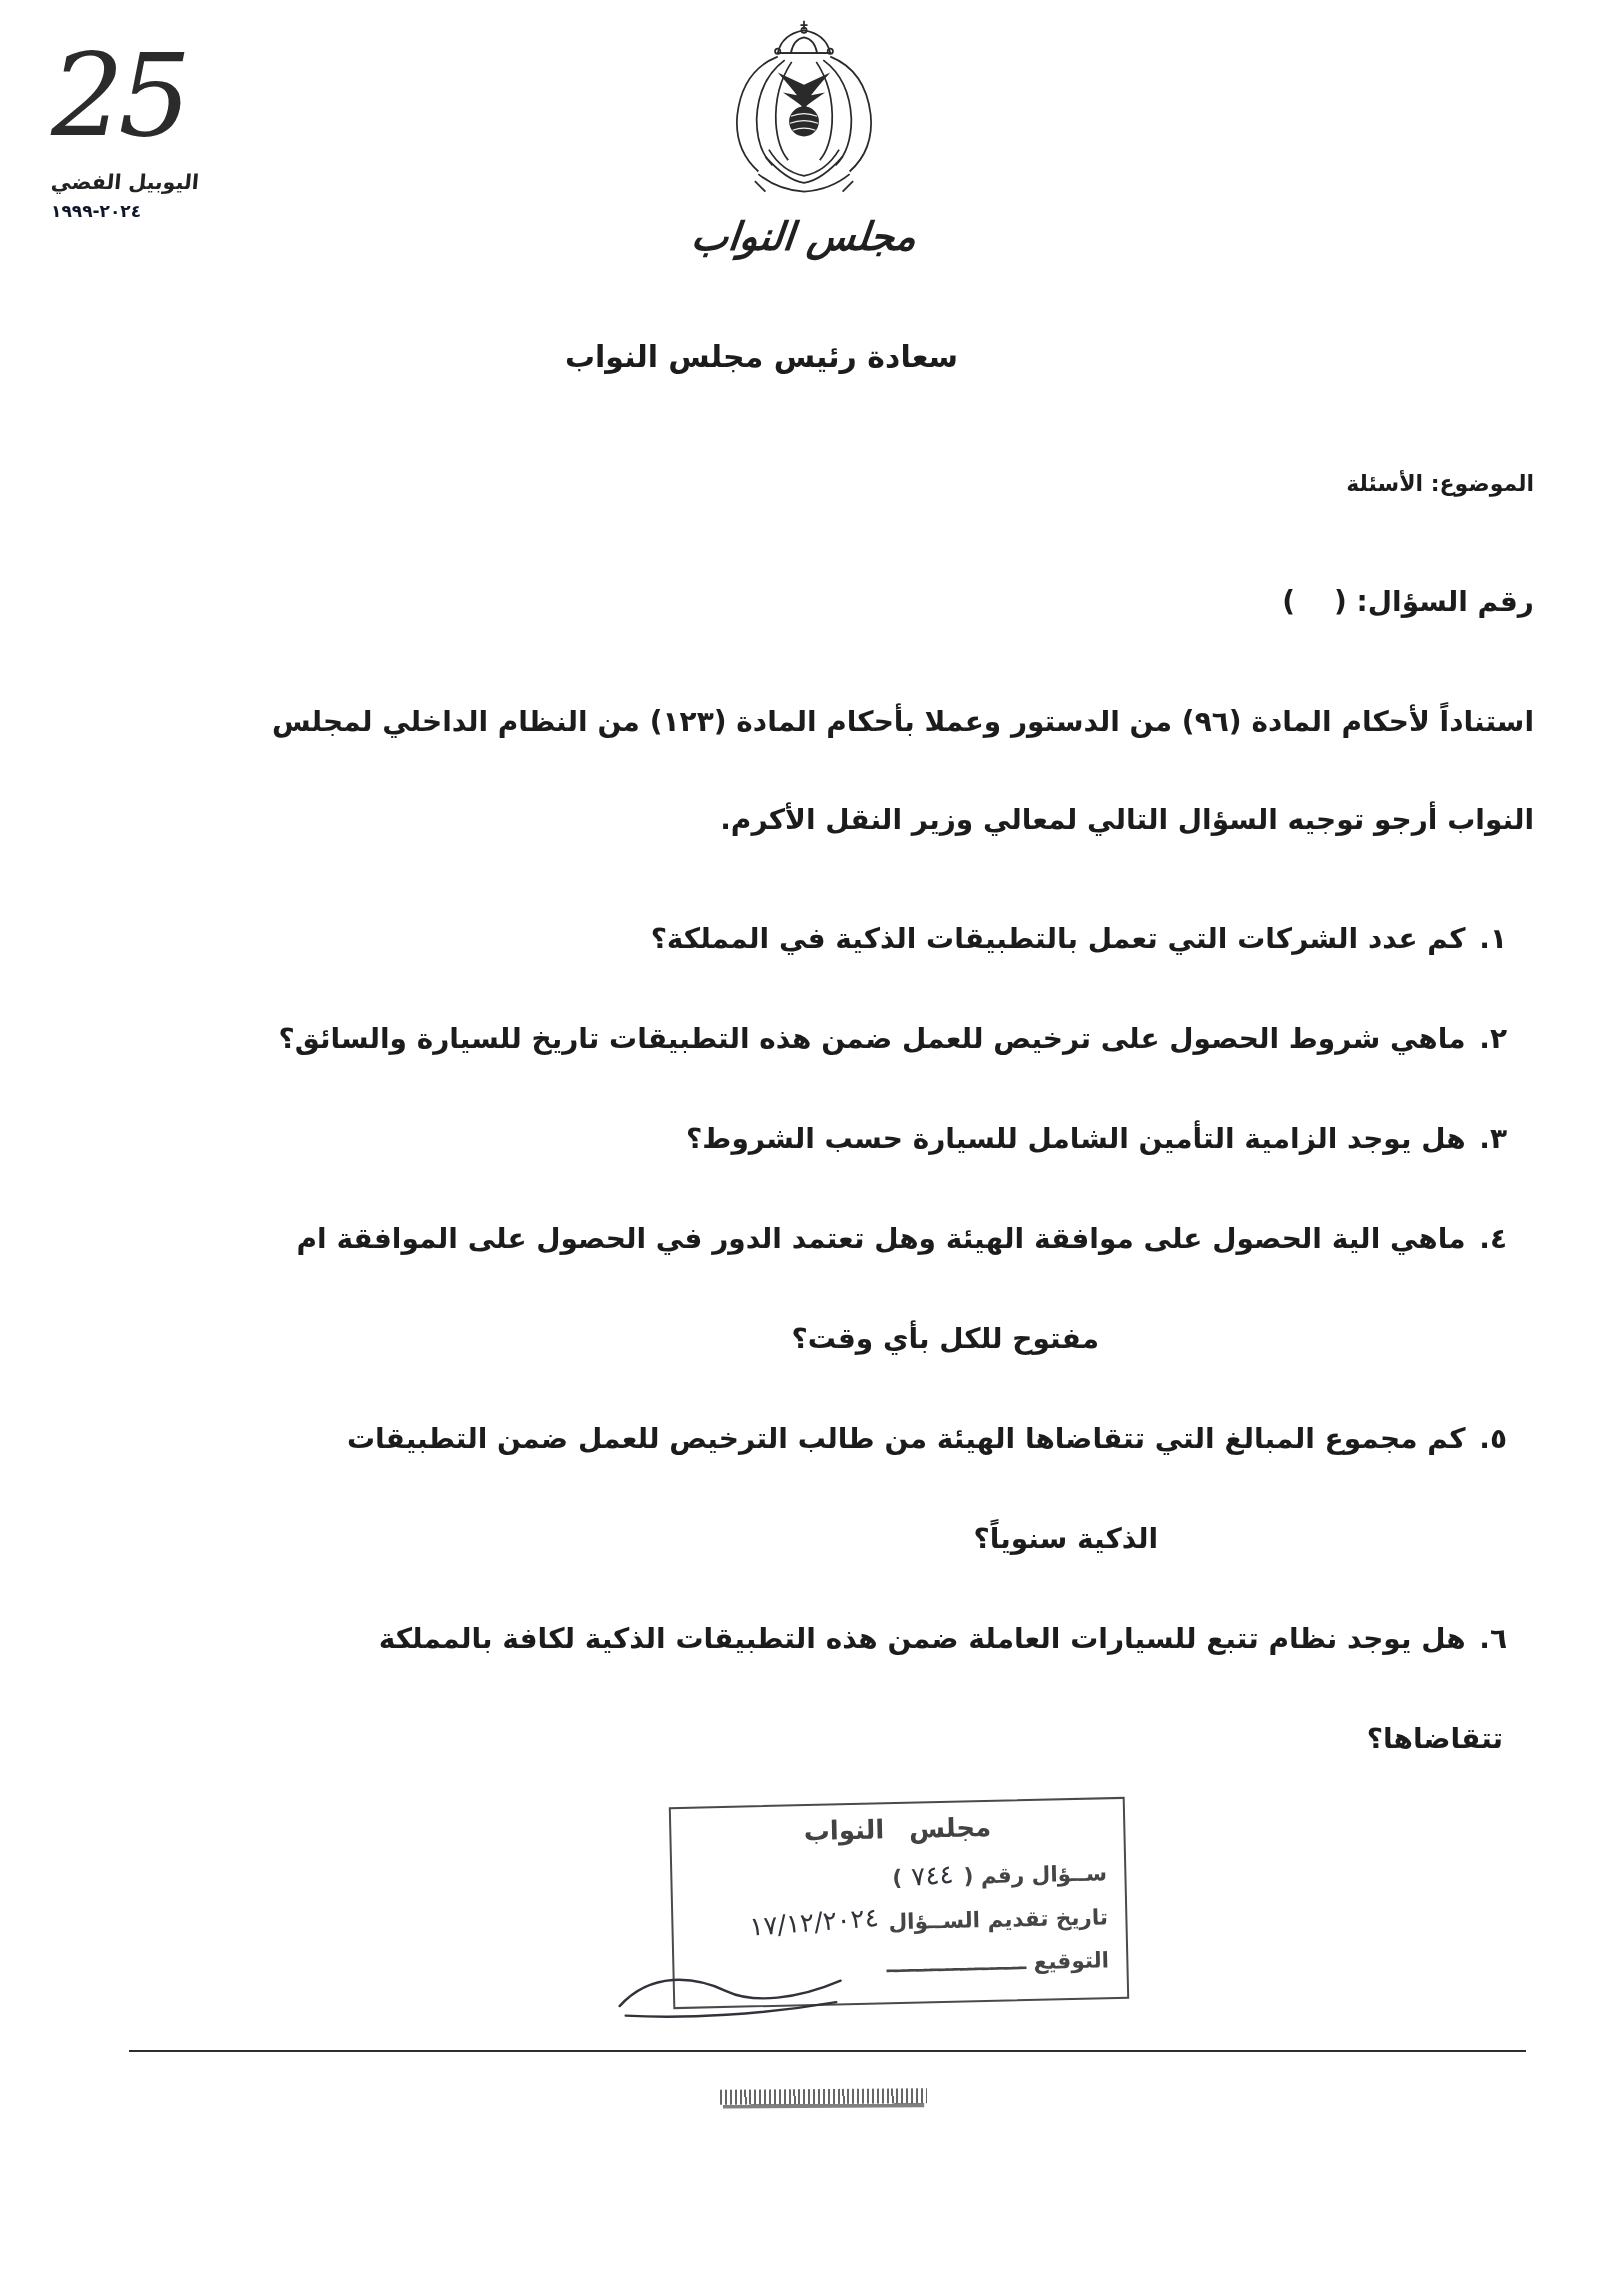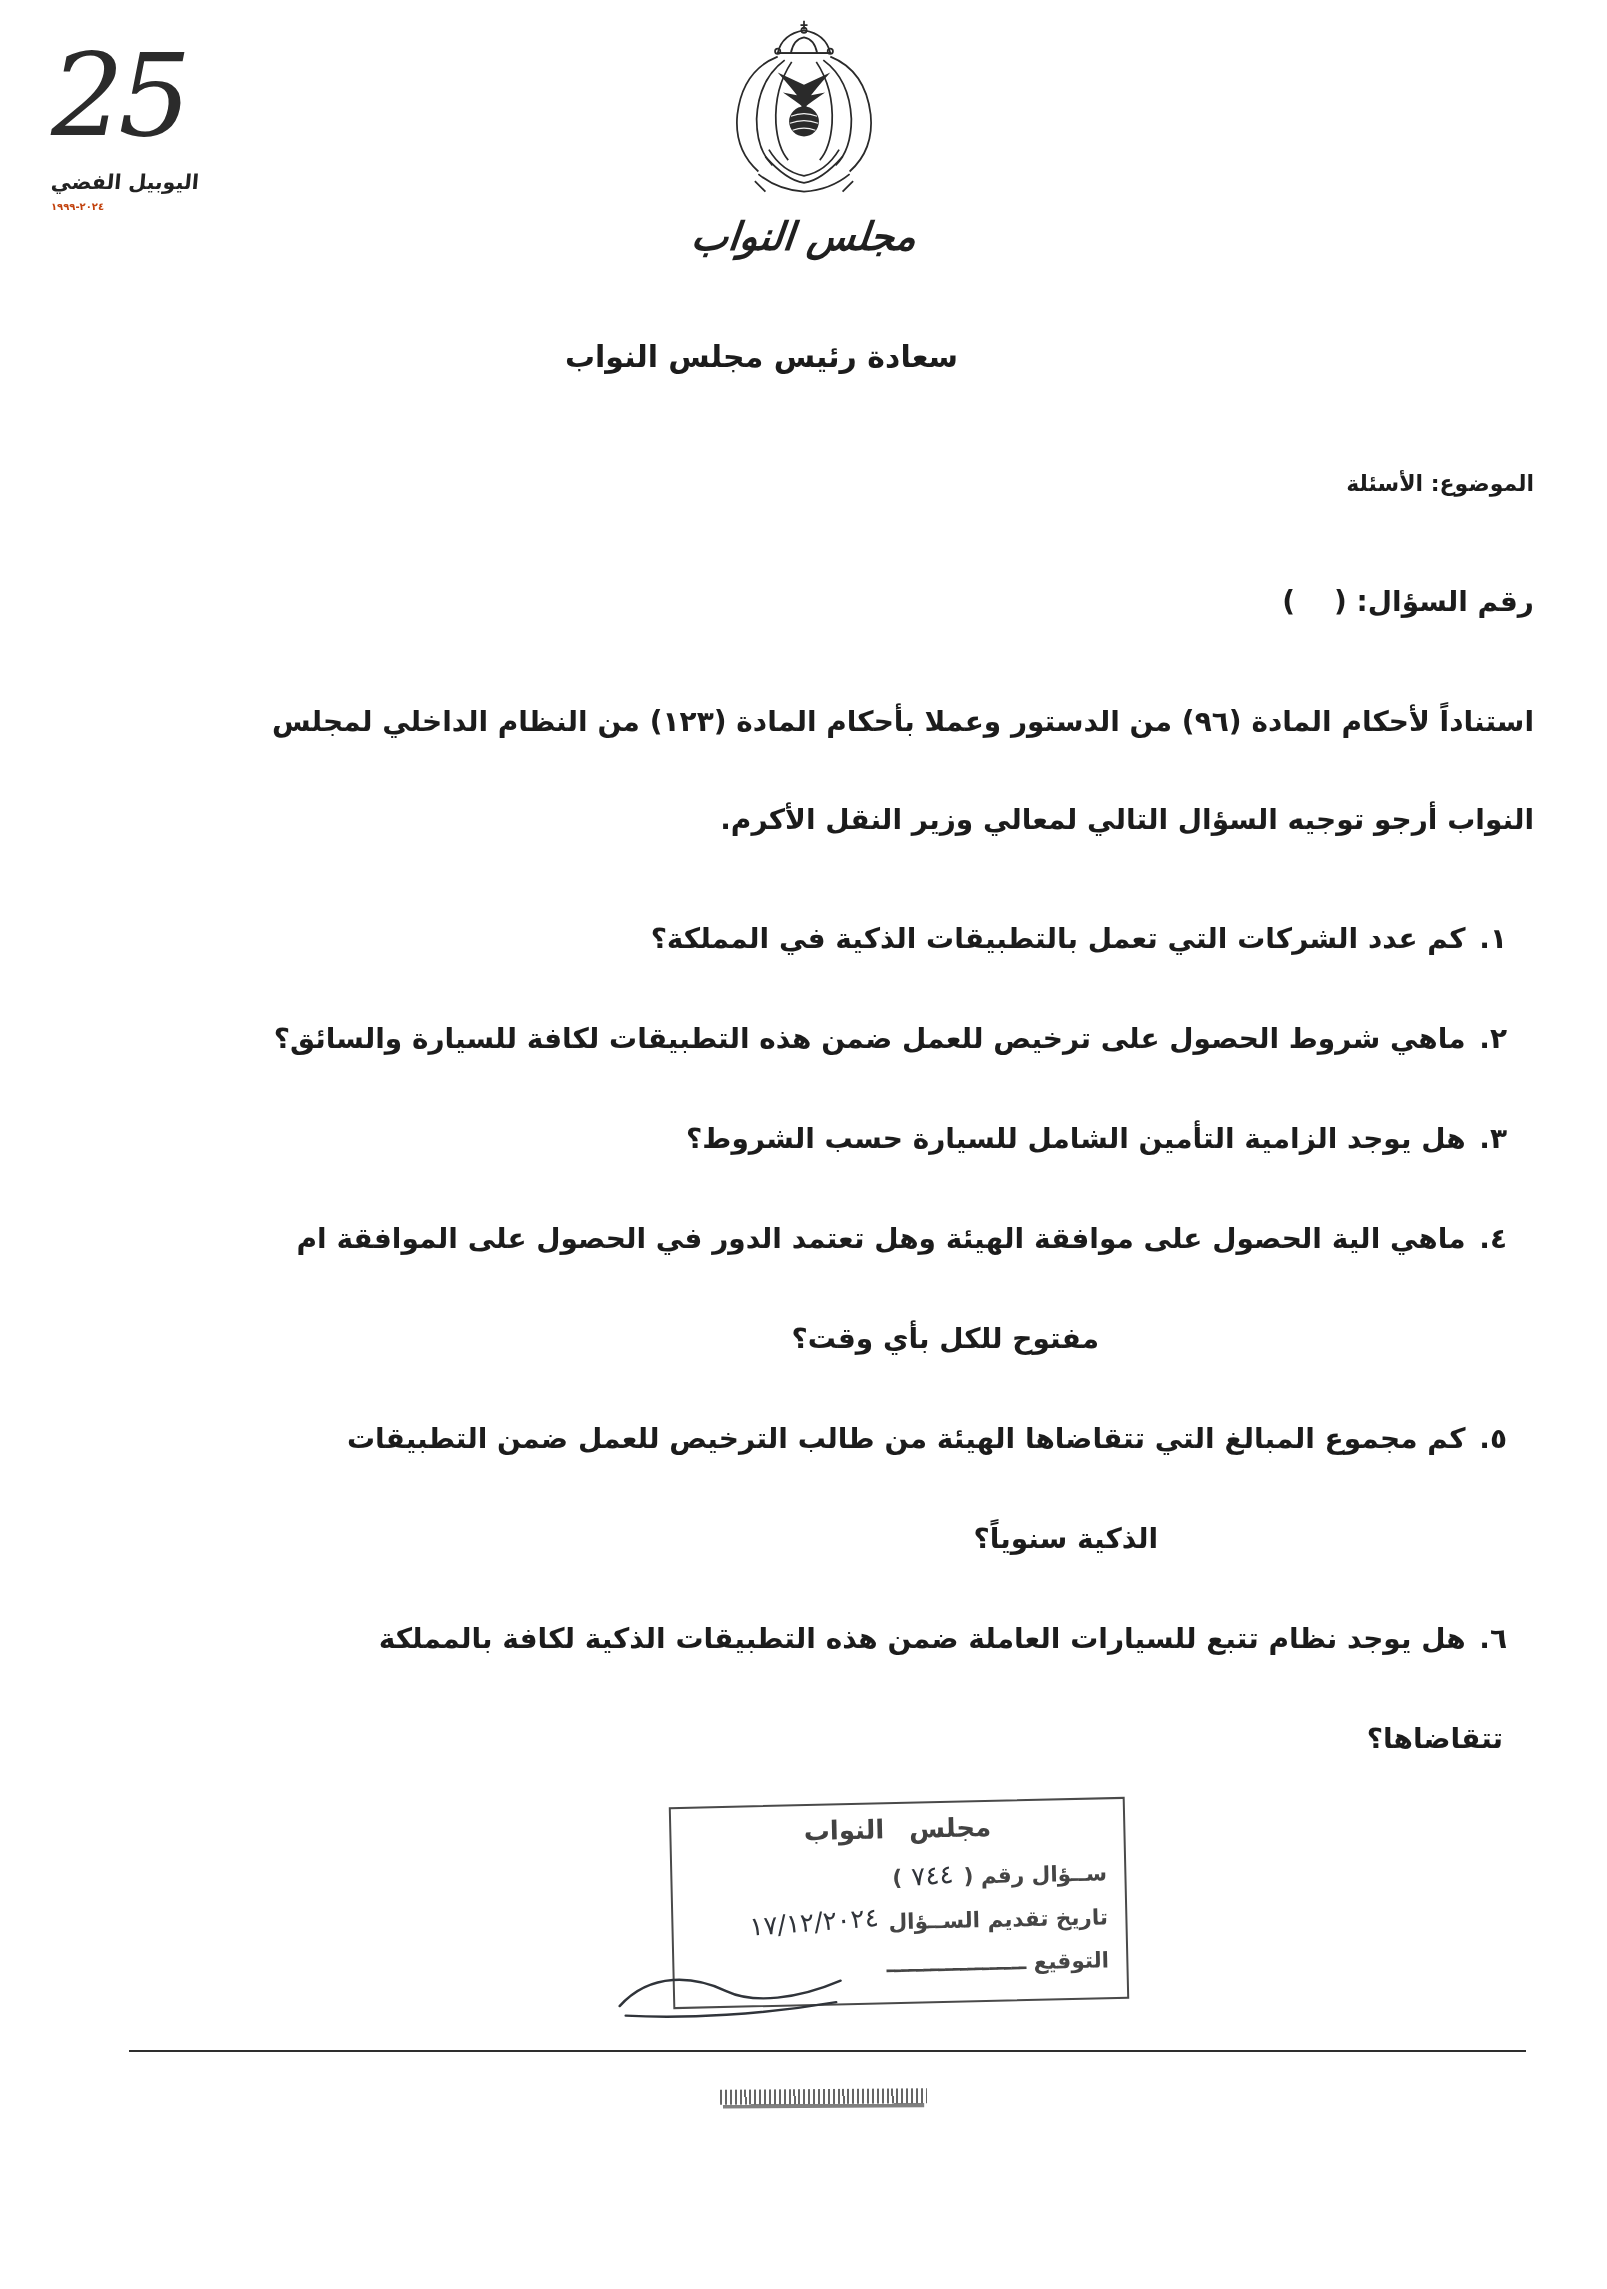--- a/index.html
+++ b/index.html
@@ -51,23 +51,23 @@
     letter-spacing: -5.9px;
   }
   .jubilee-label {
     font-size: 20.5px;
     font-weight: 700;
     color: #222;
     margin-top: 2px;
     transform: skewX(-5deg);
   }
   .jubilee-years {
-    font-size: 10px;
-    font-weight: 700;
-    color: #c2410c;
+    font-size: 17px;
+    font-weight: 700;
+    color: #0f172a;
     margin-top: 7.8px;
     letter-spacing: 1px;
   }
 
   
   .doc-title {
     position: absolute;
     top: 339px;
     left: 0; right: 84px;
     text-align: center;
@@ -256,21 +256,21 @@
   <div class="intro">
     <div class="line">استناداً لأحكام المادة (٩٦) من الدستور وعملا بأحكام المادة (١٢٣) من النظام الداخلي لمجلس</div>
     <div class="line">النواب أرجو توجيه السؤال التالي لمعالي وزير النقل الأكرم.</div>
   </div>
 
   <div class="questions">
     <div class="qline">
       <span class="qnum">١.</span><span>كم عدد الشركات التي تعمل بالتطبيقات الذكية في المملكة؟</span>
     </div>
     <div class="qline">
-      <span class="qnum">٢.</span><span>ماهي شروط الحصول على ترخيص للعمل ضمن هذه التطبيقات لكافة للسيارة والسائق؟</span>
+      <span class="qnum">٢.</span><span>ماهي شروط الحصول على ترخيص للعمل ضمن هذه التطبيقات تاريخ للسيارة والسائق؟</span>
     </div>
     <div class="qline">
       <span class="qnum">٣.</span><span>هل يوجد الزامية التأمين الشامل للسيارة حسب الشروط؟</span>
     </div>
     <div class="qline">
       <span class="qnum">٤.</span><span>ماهي الية الحصول على موافقة الهيئة وهل تعتمد الدور في الحصول على الموافقة ام</span>
     </div>
     <div class="qline cont-q4">مفتوح للكل بأي وقت؟</div>
     <div class="qline">
       <span class="qnum">٥.</span><span>كم مجموع المبالغ التي تتقاضاها الهيئة من طالب الترخيص للعمل ضمن التطبيقات</span>

